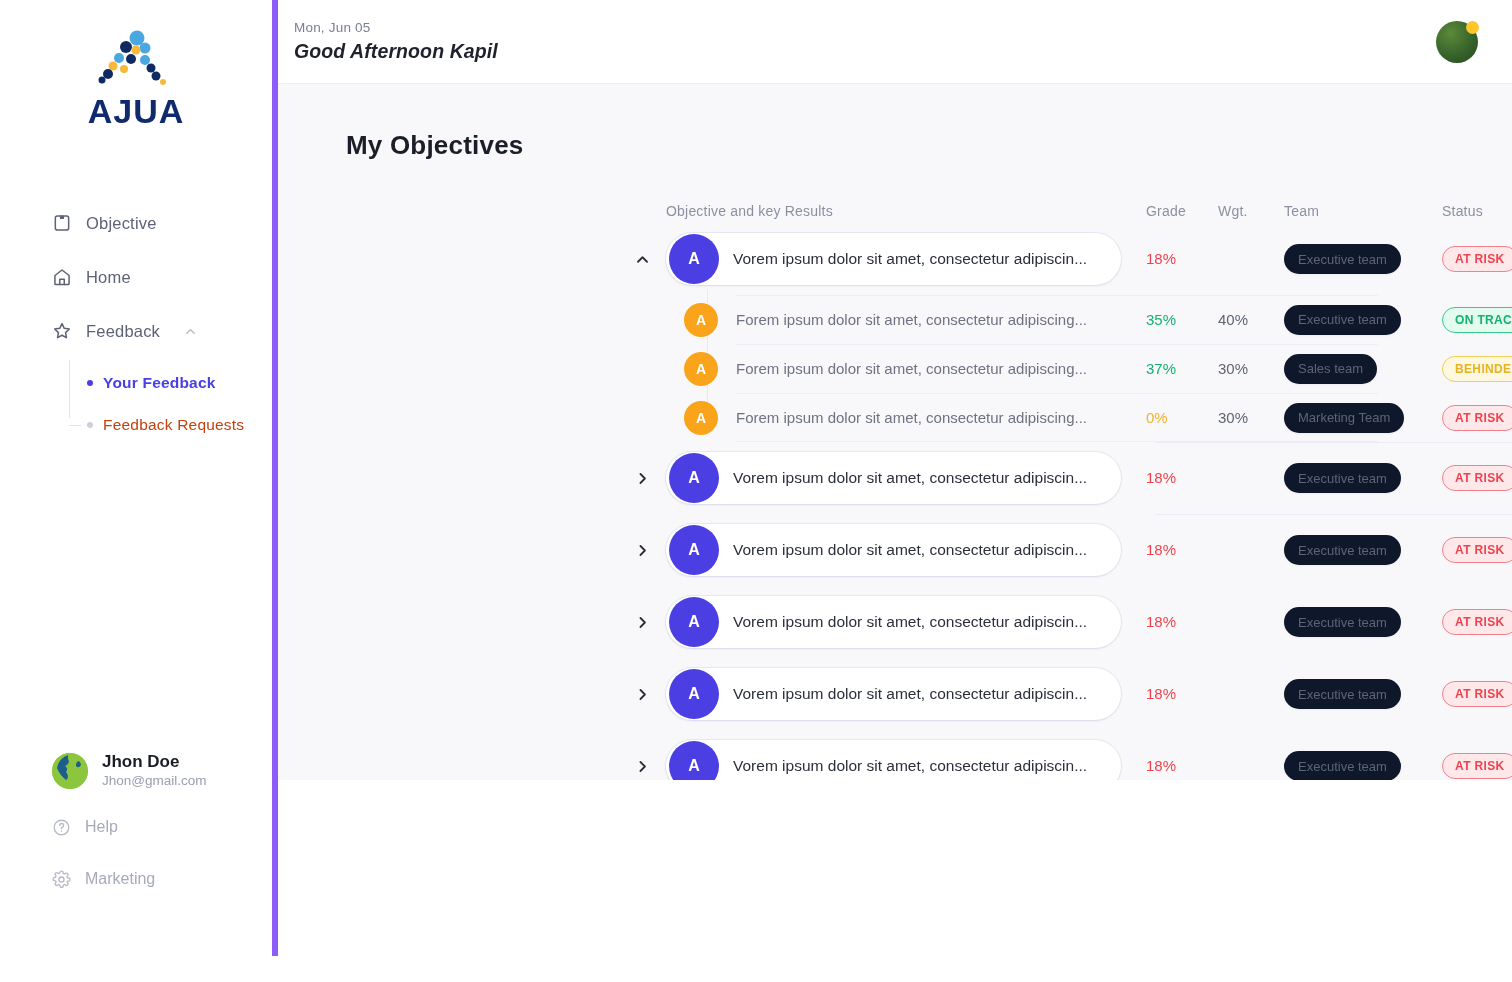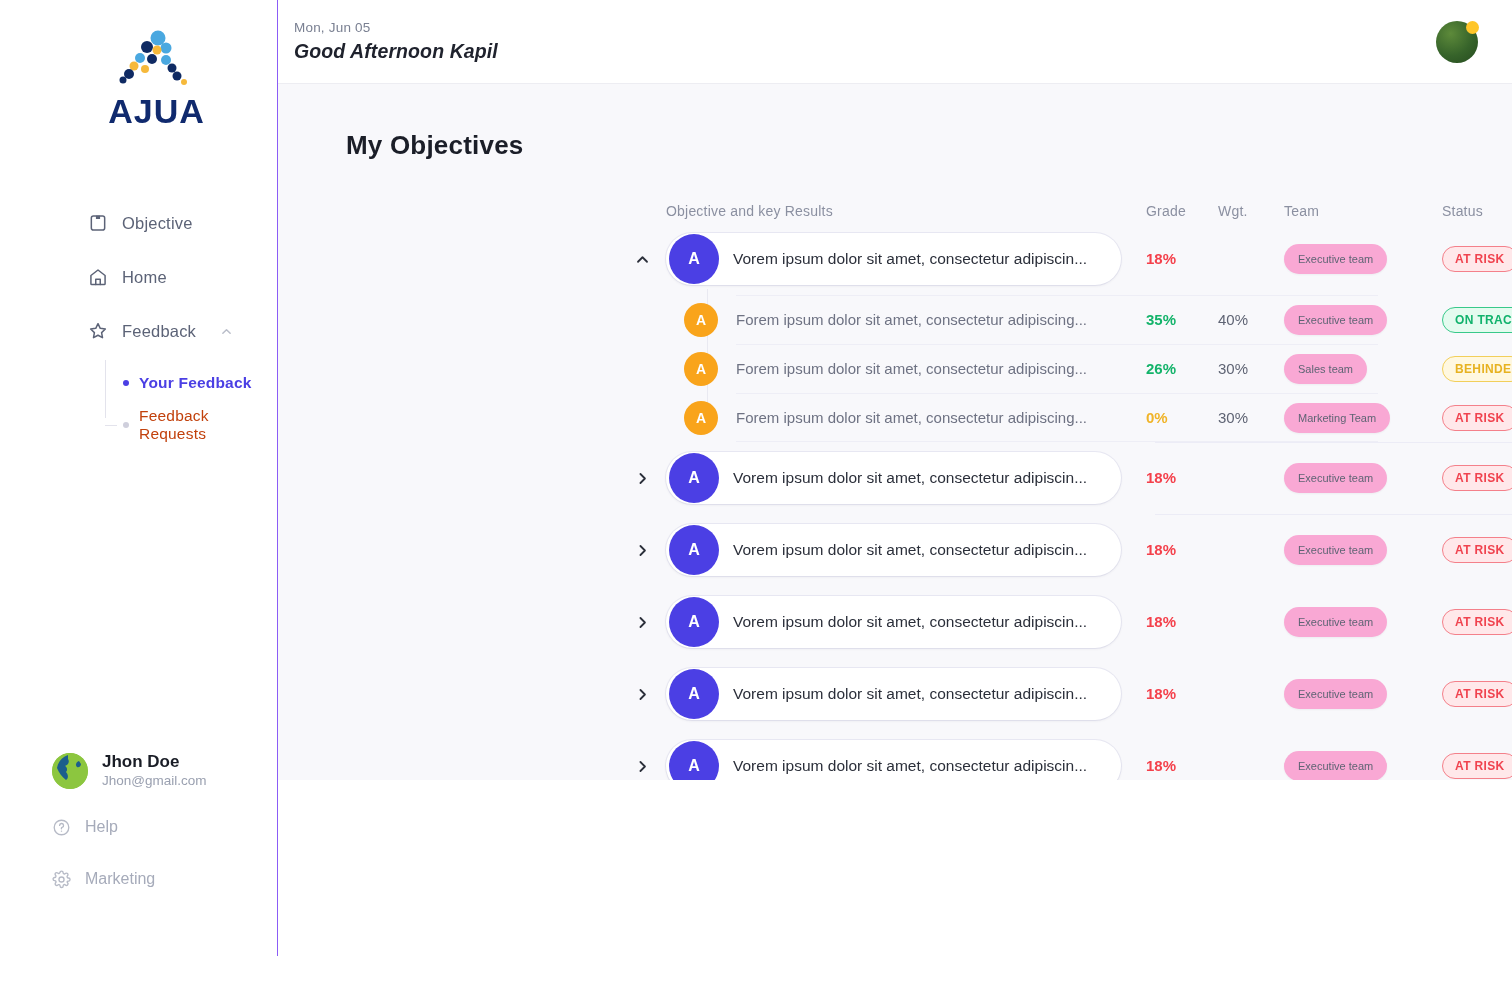--- a/index.html
+++ b/index.html
@@ -8,23 +8,22 @@
     font-family: "Liberation Sans", sans-serif;
     background: #ffffff;
     overflow: hidden;
   }
   #app { position: relative; width: 1512px; height: 982px; display: flex; }
 
   
   .sidebar {
     width: 278px; height: 956px; flex: 0 0 278px;
     background: #ffffff;
-    border-right: 1px solid #8b5cf6;
+    border-right: 6px solid #8b5cf6;
     position: relative;
-    padding-left: 36px;
   }
   .logo-wrap {
     padding-top: 30px;
     display: flex; flex-direction: column; align-items: center;
   }
   .logo-mark { width: 86px; height: 62px; }
   .logo-word {
     font-size: 34px; letter-spacing: 1px; font-weight: 700;
     color: #102a6e; line-height: 1; margin-top: 2px;
   }
@@ -147,28 +146,28 @@
   .kr-avawrap { width: 70px; flex: 0 0 70px; display:flex; justify-content:center; position: relative; z-index:2; }
   .kr-text {
     font-size: 15px; color: #6e7283; white-space: nowrap; overflow: hidden;
     text-overflow: ellipsis; width: 410px; flex: 0 0 410px;
   }
   .kr-div { position: absolute; left: 458px; right: 134px; top: 0; height: 1px; background: #eeeef6; }
   .kr-div.bottom { top: auto; bottom: 0; }
 
   
   .val { font-size: 15px; }
-  .grade { font-weight: 700; }
+  .grade { font-weight: 400; }
   .grade.red { color: #f4404b; }
   .grade.green { color: #13b36a; }
   .grade.amber { color: #f0b429; }
   .wgt { color: #5f6474; font-size: 15px; }
   .team-chip {
     display: inline-flex; align-items: center; height: 30px; padding: 0 14px;
-    background: #f9a8d4; border-radius: 15px; font-size: 11px; color: #5f6474;
+    background: #0f172a; border-radius: 15px; font-size: 13px; color: #5f6474;
     box-shadow: 0 1px 2px rgba(30,30,60,.05);
   }
   .badge-pill {
     display: inline-flex; align-items: center; justify-content: center;
     height: 26px; padding: 0 12px; border-radius: 13px;
     font-size: 12px; font-weight: 700; letter-spacing: .35px; border: 1px solid;
   }
   .badge-pill.risk   { background: #ffe8ea; border-color: #f4808a; color: #f0434f; }
   .badge-pill.track  { background: #e4fbef; border-color: #38c98a; color: #10b26c; }
   .badge-pill.behind { background: #fff8e0; border-color: #f2cf5a; color: #e7b221; }
@@ -335,21 +334,21 @@
                 <div class="c-team"><span class="team-chip">Executive team</span></div>
                 <div class="c-status"><span class="badge-pill track">ON TRACK</span></div>
               </div>
               <div class="kr-row rowpad">
                 <div class="kr-div"></div>
                 <div class="c-chev"></div>
                 <div class="kr-avawrap">
                   <div class="ava orange">A</div>
                 </div>
                 <div class="kr-text">Forem ipsum dolor sit amet, consectetur adipiscing...</div>
-                <div class="c-grade"><span class="val grade green">26%</span></div>
+                <div class="c-grade"><span class="val grade green">37%</span></div>
                 <div class="c-wgt"><span class="wgt">30%</span></div>
                 <div class="c-team"><span class="team-chip">Sales team</span></div>
                 <div class="c-status"><span class="badge-pill behind">BEHINDE</span></div>
               </div>
               <div class="kr-row rowpad">
                 <div class="kr-div"></div>
                 <div class="kr-div bottom"></div>
                 <div class="c-chev"></div>
                 <div class="kr-avawrap">
                   <div class="ava orange">A</div>

